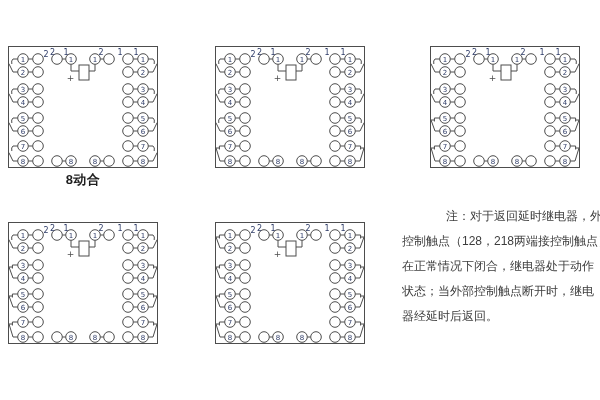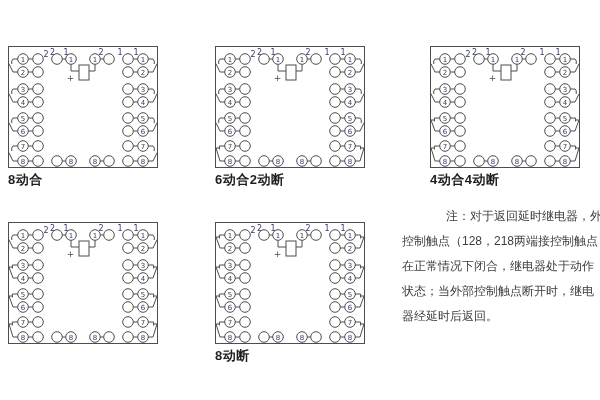--- a/index.html
+++ b/index.html
@@ -1,20 +1,20 @@
 <!DOCTYPE html>
 <html><head>
 <meta charset="utf-8">
 <style>
   html,body{margin:0;padding:0;background:#fff;}
   .canvas{position:relative;width:600px;height:400px;background:#ffffff;overflow:hidden;
           font-family:"Liberation Sans",sans-serif;}
   .diagram{position:absolute;width:150px;}
   .diagram svg{display:block;}
-  .dlabel{width:150px;text-align:left;font-size:13px;font-weight:bold;color:#1f1f1f;
+  .dlabel{width:150px;text-align:center;font-size:13px;font-weight:bold;color:#1f1f1f;
           margin-top:3px;letter-spacing:0.5px;}
   .note{position:absolute;left:402px;top:204px;width:200px;font-size:12px;
         line-height:25px;color:#3d3d3d;}
   .note-line{white-space:nowrap;}
   .note-line.indent{text-indent:44px;}
   svg text{font-family:"DejaVu Sans",sans-serif;}
 </style>
 </head>
 <body>
 
@@ -234,21 +234,20 @@
         <path d="M140.3 56 H145 L149.2 47.5" fill="none" stroke="#4d4d4d" stroke-width="1"></path>
         <path d="M9.7 72 H5 Q3 73.5 3.8 77" fill="none" stroke="#4d4d4d" stroke-width="1"></path>
         <path d="M9.7 85 H5 L0.8 76.5" fill="none" stroke="#4d4d4d" stroke-width="1"></path>
         <path d="M140.3 72 H145 Q147 73.5 146.2 77" fill="none" stroke="#4d4d4d" stroke-width="1"></path>
         <path d="M140.3 85 H145 L149.2 76.5" fill="none" stroke="#4d4d4d" stroke-width="1"></path>
         <path d="M9.7 100 H4.4 V103.5" fill="none" stroke="#4d4d4d" stroke-width="1"></path>
         <path d="M9.7 115 H5 L1 102 H4.8" fill="none" stroke="#4d4d4d" stroke-width="1"></path>
         <path d="M140.3 100 H145.6 V103.5" fill="none" stroke="#4d4d4d" stroke-width="1"></path>
         <path d="M140.3 115 H145 L149 102 H145.2" fill="none" stroke="#4d4d4d" stroke-width="1"></path>
       </svg>
-    <div class="dlabel">6动合2动断</div>
   </div>
 
   <div class="diagram" style="left:430px;top:46px">
     <svg width="150" height="122" viewBox="0 0 150 122">
         <rect x="0.5" y="0.5" width="149" height="121" fill="none" stroke="#4d4d4d"></rect>
         <line x1="20.3" y1="13" x2="24.7" y2="13" stroke="#4d4d4d" stroke-width="1"></line>
         <circle cx="15" cy="13" r="5.3" fill="#fff" stroke="#4d4d4d" stroke-width="1"></circle>
         <text x="15" y="15.6" font-size="7" text-anchor="middle" fill="#2c3a66">1</text>
         <circle cx="30" cy="13" r="5.3" fill="#fff" stroke="#4d4d4d" stroke-width="1"></circle>
         <line x1="125.3" y1="13" x2="129.7" y2="13" stroke="#4d4d4d" stroke-width="1"></line>
@@ -346,21 +345,20 @@
         <path d="M140.3 56 H145 L149.2 47.5" fill="none" stroke="#4d4d4d" stroke-width="1"></path>
         <path d="M9.7 72 H4.4 V75.5" fill="none" stroke="#4d4d4d" stroke-width="1"></path>
         <path d="M9.7 85 H5 L1 74 H4.8" fill="none" stroke="#4d4d4d" stroke-width="1"></path>
         <path d="M140.3 72 H145.6 V75.5" fill="none" stroke="#4d4d4d" stroke-width="1"></path>
         <path d="M140.3 85 H145 L149 74 H145.2" fill="none" stroke="#4d4d4d" stroke-width="1"></path>
         <path d="M9.7 100 H4.4 V103.5" fill="none" stroke="#4d4d4d" stroke-width="1"></path>
         <path d="M9.7 115 H5 L1 102 H4.8" fill="none" stroke="#4d4d4d" stroke-width="1"></path>
         <path d="M140.3 100 H145.6 V103.5" fill="none" stroke="#4d4d4d" stroke-width="1"></path>
         <path d="M140.3 115 H145 L149 102 H145.2" fill="none" stroke="#4d4d4d" stroke-width="1"></path>
       </svg>
-    <div class="dlabel">4动合4动断</div>
   </div>
 
   <div class="diagram" style="left:8px;top:222px">
     <svg width="150" height="122" viewBox="0 0 150 122">
         <rect x="0.5" y="0.5" width="149" height="121" fill="none" stroke="#4d4d4d"></rect>
         <line x1="20.3" y1="13" x2="24.7" y2="13" stroke="#4d4d4d" stroke-width="1"></line>
         <circle cx="15" cy="13" r="5.3" fill="#fff" stroke="#4d4d4d" stroke-width="1"></circle>
         <text x="15" y="15.6" font-size="7" text-anchor="middle" fill="#2c3a66">1</text>
         <circle cx="30" cy="13" r="5.3" fill="#fff" stroke="#4d4d4d" stroke-width="1"></circle>
         <line x1="125.3" y1="13" x2="129.7" y2="13" stroke="#4d4d4d" stroke-width="1"></line>
@@ -569,21 +567,20 @@
         <path d="M140.3 56 H145 L149 45 H145.2" fill="none" stroke="#4d4d4d" stroke-width="1"></path>
         <path d="M9.7 72 H4.4 V75.5" fill="none" stroke="#4d4d4d" stroke-width="1"></path>
         <path d="M9.7 85 H5 L1 74 H4.8" fill="none" stroke="#4d4d4d" stroke-width="1"></path>
         <path d="M140.3 72 H145.6 V75.5" fill="none" stroke="#4d4d4d" stroke-width="1"></path>
         <path d="M140.3 85 H145 L149 74 H145.2" fill="none" stroke="#4d4d4d" stroke-width="1"></path>
         <path d="M9.7 100 H4.4 V103.5" fill="none" stroke="#4d4d4d" stroke-width="1"></path>
         <path d="M9.7 115 H5 L1 102 H4.8" fill="none" stroke="#4d4d4d" stroke-width="1"></path>
         <path d="M140.3 100 H145.6 V103.5" fill="none" stroke="#4d4d4d" stroke-width="1"></path>
         <path d="M140.3 115 H145 L149 102 H145.2" fill="none" stroke="#4d4d4d" stroke-width="1"></path>
       </svg>
-    <div class="dlabel">8动断</div>
   </div>
 
   <div class="note">
     <div class="note-line indent">注：对于返回延时继电器，外部</div>
     <div class="note-line">控制触点（128，218两端接控制触点）</div>
     <div class="note-line">在正常情况下闭合，继电器处于动作</div>
     <div class="note-line">状态；当外部控制触点断开时，继电</div>
     <div class="note-line">器经延时后返回。</div>
   </div>
 

